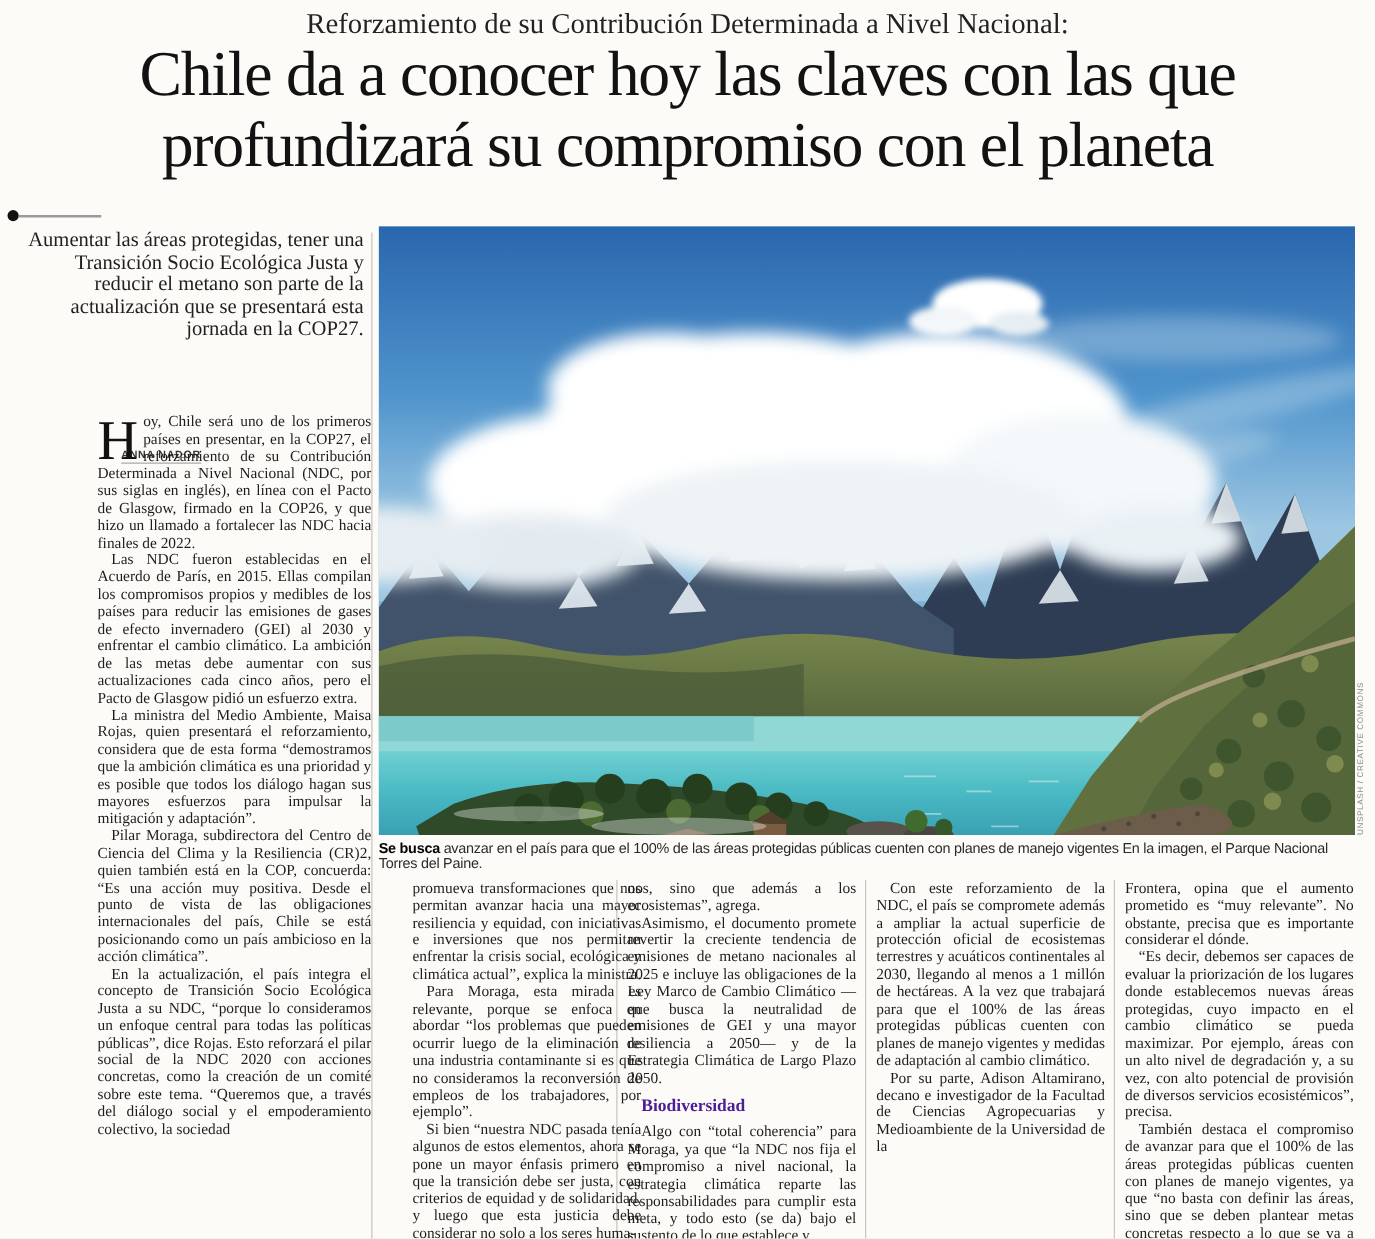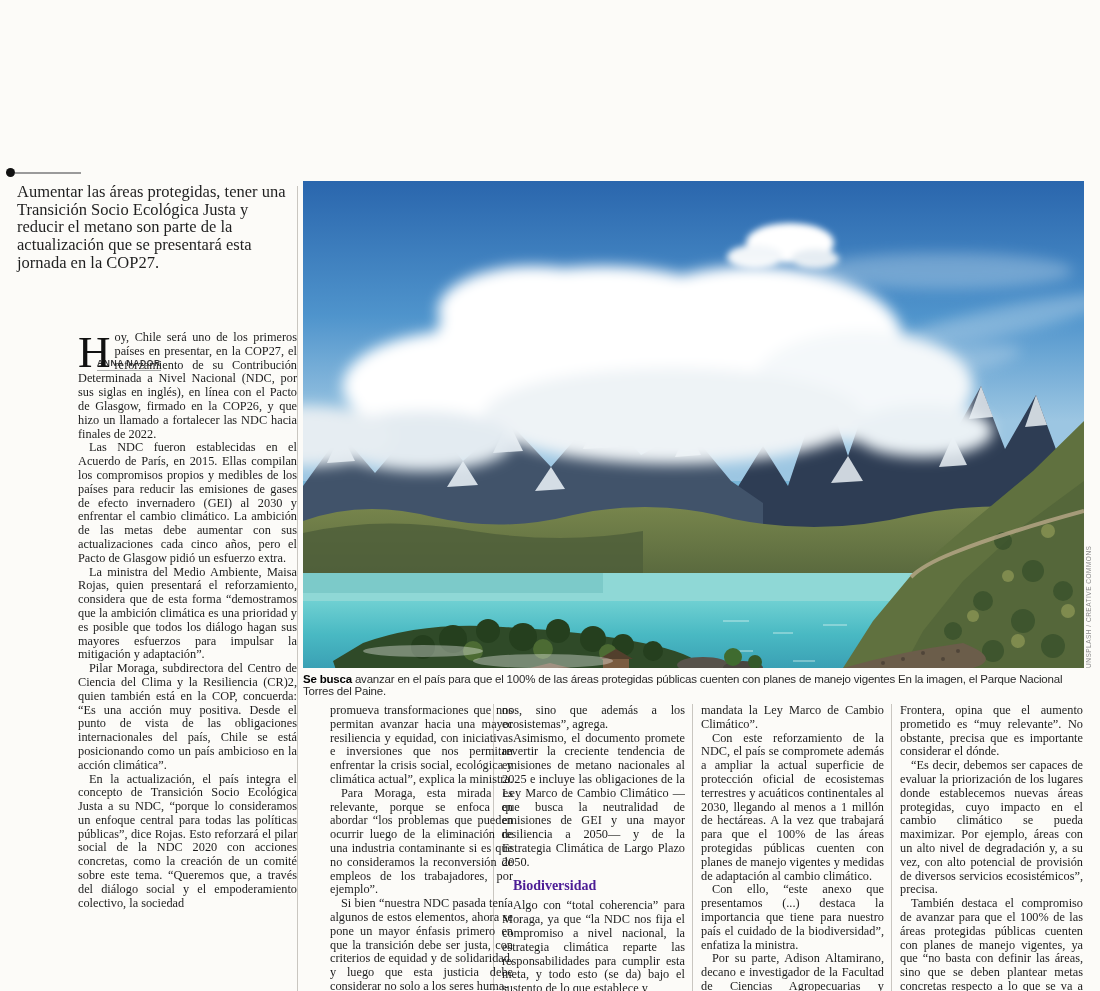--- a/index.html
+++ b/index.html
@@ -18,21 +18,21 @@
     position:absolute; top:32px; left:10px; width:1080px; text-align:center;
     font-size:51px; line-height:57px; font-weight:normal; color:#121212;
     letter-spacing:-1px;
   }
   
   .bullet-row { position:absolute; left:6px; top:168px; width:120px; height:10px; }
   .bullet-dot { position:absolute; left:0; top:0; width:9px; height:9px; border-radius:50%; background:#111; }
   .bullet-line { position:absolute; left:9px; top:4px; width:66px; height:1.5px; background:#9a9a9a; }
   .lead {
     position:absolute; left:17px; top:183px; width:274px;
-    font-size:16.5px; line-height:17.7px; color:#1f1f1f;
+    font-size:16.5px; line-height:17.7px; color:#1f1f1f;text-align:right;
   }
   .byline-wrap { position:absolute; left:97px; top:314px; }
   .byline {
     font-family:"Liberation Sans", sans-serif; font-size:8.5px; font-weight:bold;
     letter-spacing:0.6px; color:#333; padding-bottom:2px;
     border-bottom:1px solid #aaa; display:inline-block;margin-top:44px;
   }
   
   .bodycol {
     position:absolute; text-align:justify;
@@ -75,20 +75,22 @@
     font-family:"Liberation Sans", sans-serif; font-size:11.5px; letter-spacing:-0.2px;
     color:#2a2a2a;
   }
   .caption .cap-bold { font-weight:bold; color:#000;text-align:center; }
 </style>
 </head>
 <body>
 
 <div class="page">
 
+  <div class="kicker">Reforzamiento de su Contribución Determinada a Nivel Nacional:</div>
+  <h1 class="headline">Chile da a conocer hoy las claves con las que profundizará su compromiso con el planeta</h1>
 
   <div class="bullet-row">
     <span class="bullet-dot"></span>
     <span class="bullet-line"></span>
   </div>
   <div class="lead">Aumentar las áreas protegidas, tener una Transición Socio Ecológica Justa y reducir el metano son parte de la actualización que se presentará esta jornada en la COP27.</div>
   <div class="byline-wrap">
     <span class="byline">ANNA NADOR</span>
   </div>
 
@@ -292,23 +294,21 @@
   </div>
 
   <div class="bodycol col3">
     <p class="noindent">nos, sino que además a los ecosistemas”, agrega.</p>
     <p>Asimismo, el documento promete revertir la creciente tendencia de emisiones de metano nacionales al 2025 e incluye las obligaciones de la Ley Marco de Cambio Climático —que busca la neutralidad de emisiones de GEI y una mayor resiliencia a 2050— y de la Estrategia Climática de Largo Plazo 2050.</p>
     <p class="subhead">Biodiversidad</p>
     <p>Algo con “total coherencia” para Moraga, ya que “la NDC nos fija el compromiso a nivel nacional, la estrategia climática reparte las responsabilidades para cumplir esta meta, y todo esto (se da) bajo el sustento de lo que establece y</p>
   </div>
 
   <div class="bodycol col4">
-    <p class="noindent">mandata la Ley Marco de Cambio Climático”.</p>
     <p>Con este reforzamiento de la NDC, el país se compromete además a ampliar la actual superficie de protección oficial de ecosistemas terrestres y acuáticos continentales al 2030, llegando al menos a 1 millón de hectáreas. A la vez que trabajará para que el 100% de las áreas protegidas públicas cuenten con planes de manejo vigentes y medidas de adaptación al cambio climático.</p>
-    <p>Con ello, “este anexo que presentamos (...) destaca la importancia que tiene para nuestro país el cuidado de la biodiversidad”, enfatiza la ministra.</p>
     <p>Por su parte, Adison Altamirano, decano e investigador de la Facultad de Ciencias Agropecuarias y Medioambiente de la Universidad de la</p>
   </div>
 
   <div class="bodycol col5">
     <p class="noindent">Frontera, opina que el aumento prometido es “muy relevante”. No obstante, precisa que es importante considerar el dónde.</p>
     <p>“Es decir, debemos ser capaces de evaluar la priorización de los lugares donde establecemos nuevas áreas protegidas, cuyo impacto en el cambio climático se pueda maximizar. Por ejemplo, áreas con un alto nivel de degradación y, a su vez, con alto potencial de provisión de diversos servicios ecosistémicos”, precisa.</p>
     <p>También destaca el compromiso de avanzar para que el 100% de las áreas protegidas públicas cuenten con planes de manejo vigentes, ya que “no basta con definir las áreas, sino que se deben plantear metas concretas respecto a lo que se va a realizar en estas”.</p>
   </div>
 
 </div>

